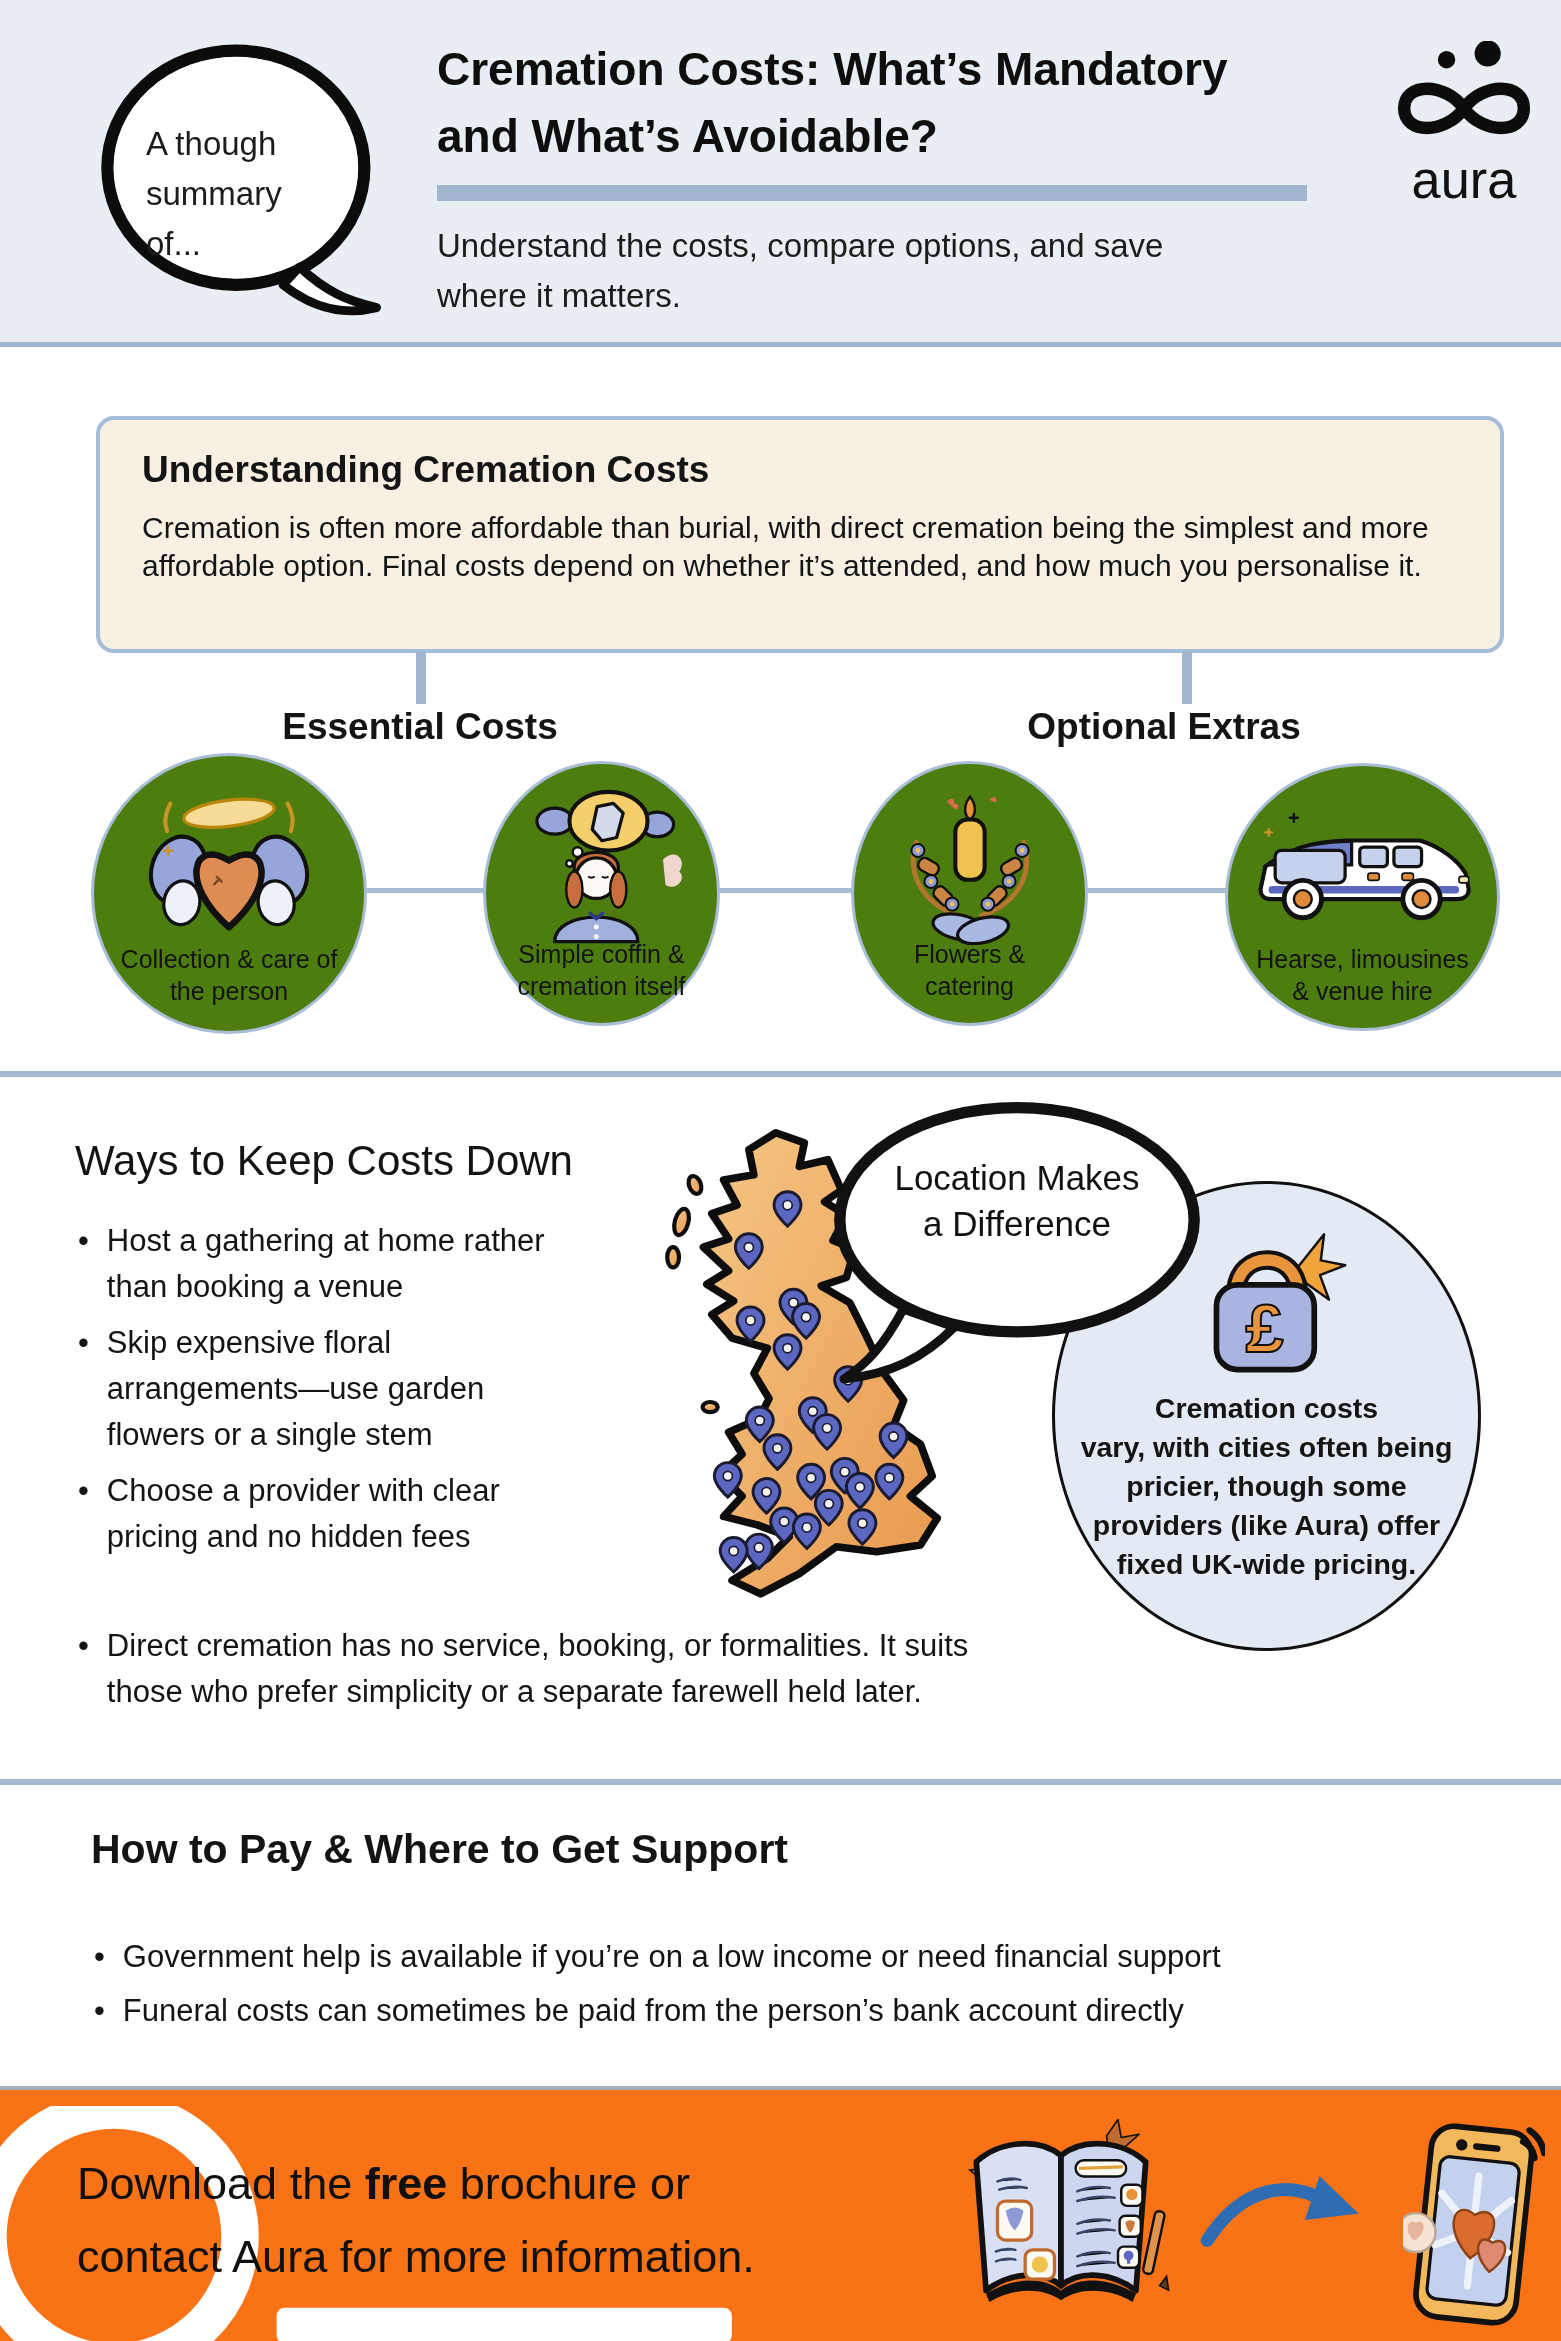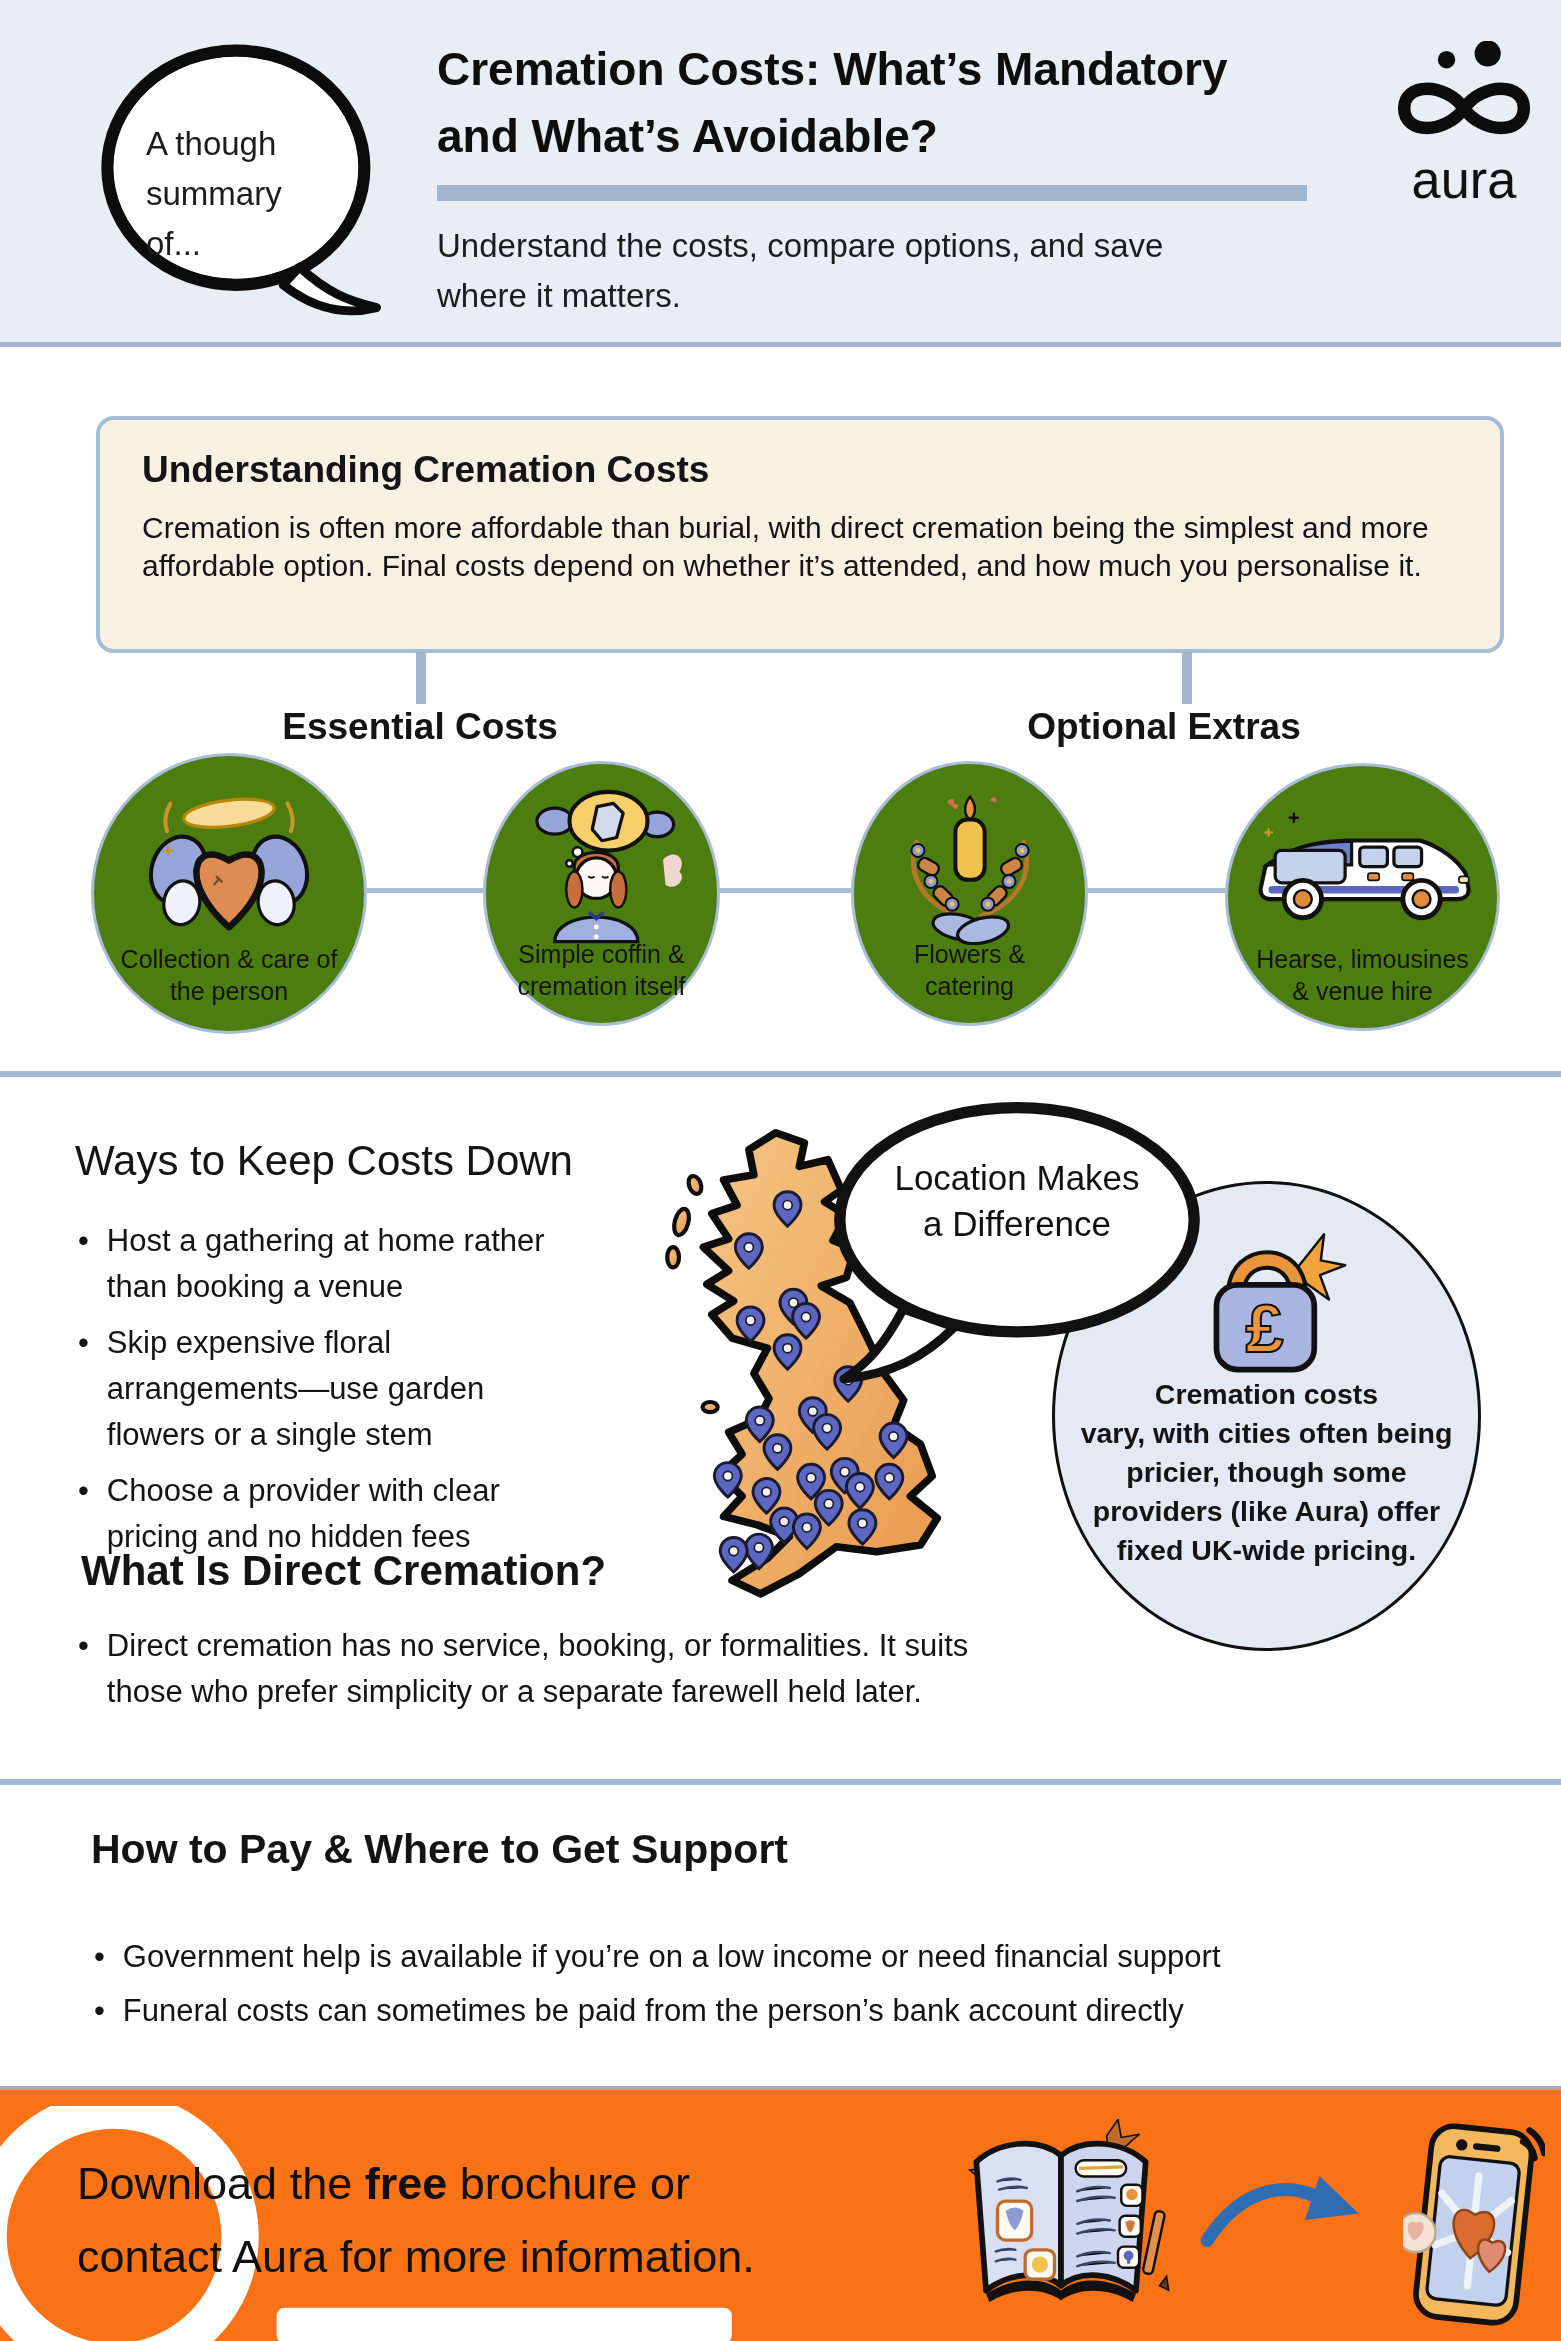--- a/index.html
+++ b/index.html
@@ -62,21 +62,21 @@
   .bullet-row span { font-size:31px; line-height:46px; }
 
   .uk-map { position:absolute; left:626px; top:1121px; }
 
   .loc-bubble { position:absolute; left:826px; top:1096px; width:382px; height:293px; z-index:5; }
   .loc-bubble-text { position:absolute; left:28.5px; top:59px; width:325px; text-align:center;
                      font-size:35px; line-height:46px; color:#111; z-index:6; }
   .note-circle { position:absolute; left:1052px; top:1181px; width:429px; height:470px;
                  background:#e3eaf3; border:3.3px solid #111; border-radius:50%; z-index:4; }
   .note-lock { position:absolute; left:50%; top:34px; transform:translateX(-50%); }
-  .note-text { position:absolute; left:50%; transform:translateX(-50%); top:191px; width:382px;
+  .note-text { position:absolute; left:50%; transform:translateX(-50%); top:205px; width:382px;
                text-align:center; font-size:28.5px; line-height:39px; font-weight:700; }
 
   .direct-title { position:absolute; left:81px; top:1547px; font-size:42px; font-weight:700; }
   .direct-bullet { position:absolute; left:78px; top:1623px; width:960px; }
 
   
   .support-title { position:absolute; left:91px; top:1826px; font-size:41px; font-weight:700; }
   .support-bullets { position:absolute; left:94px; top:1934px; width:1399px; }
   .support-bullets .bullet-row { margin-bottom:8.1px; }
 
@@ -313,21 +313,20 @@
     </svg>
     <div class="note-text">
       <div>Cremation costs</div>
       <div>vary, with cities often being</div>
       <div>pricier, though some</div>
       <div>providers (like Aura) offer</div>
       <div>fixed UK-wide pricing.</div>
     </div>
   </div>
 
-  <div class="direct-title">What Is Direct Cremation?</div>
   <div class="direct-bullet">
     <div class="bullet-row">
         <span>Direct cremation has no service, booking, or formalities. It suits those who prefer simplicity or a separate farewell held later.</span>
       </div>
   </div>
 
   <div class="divider div2"></div>
 
   <div class="support-title">How to Pay &amp; Where to Get Support</div>
   <div class="support-bullets">

